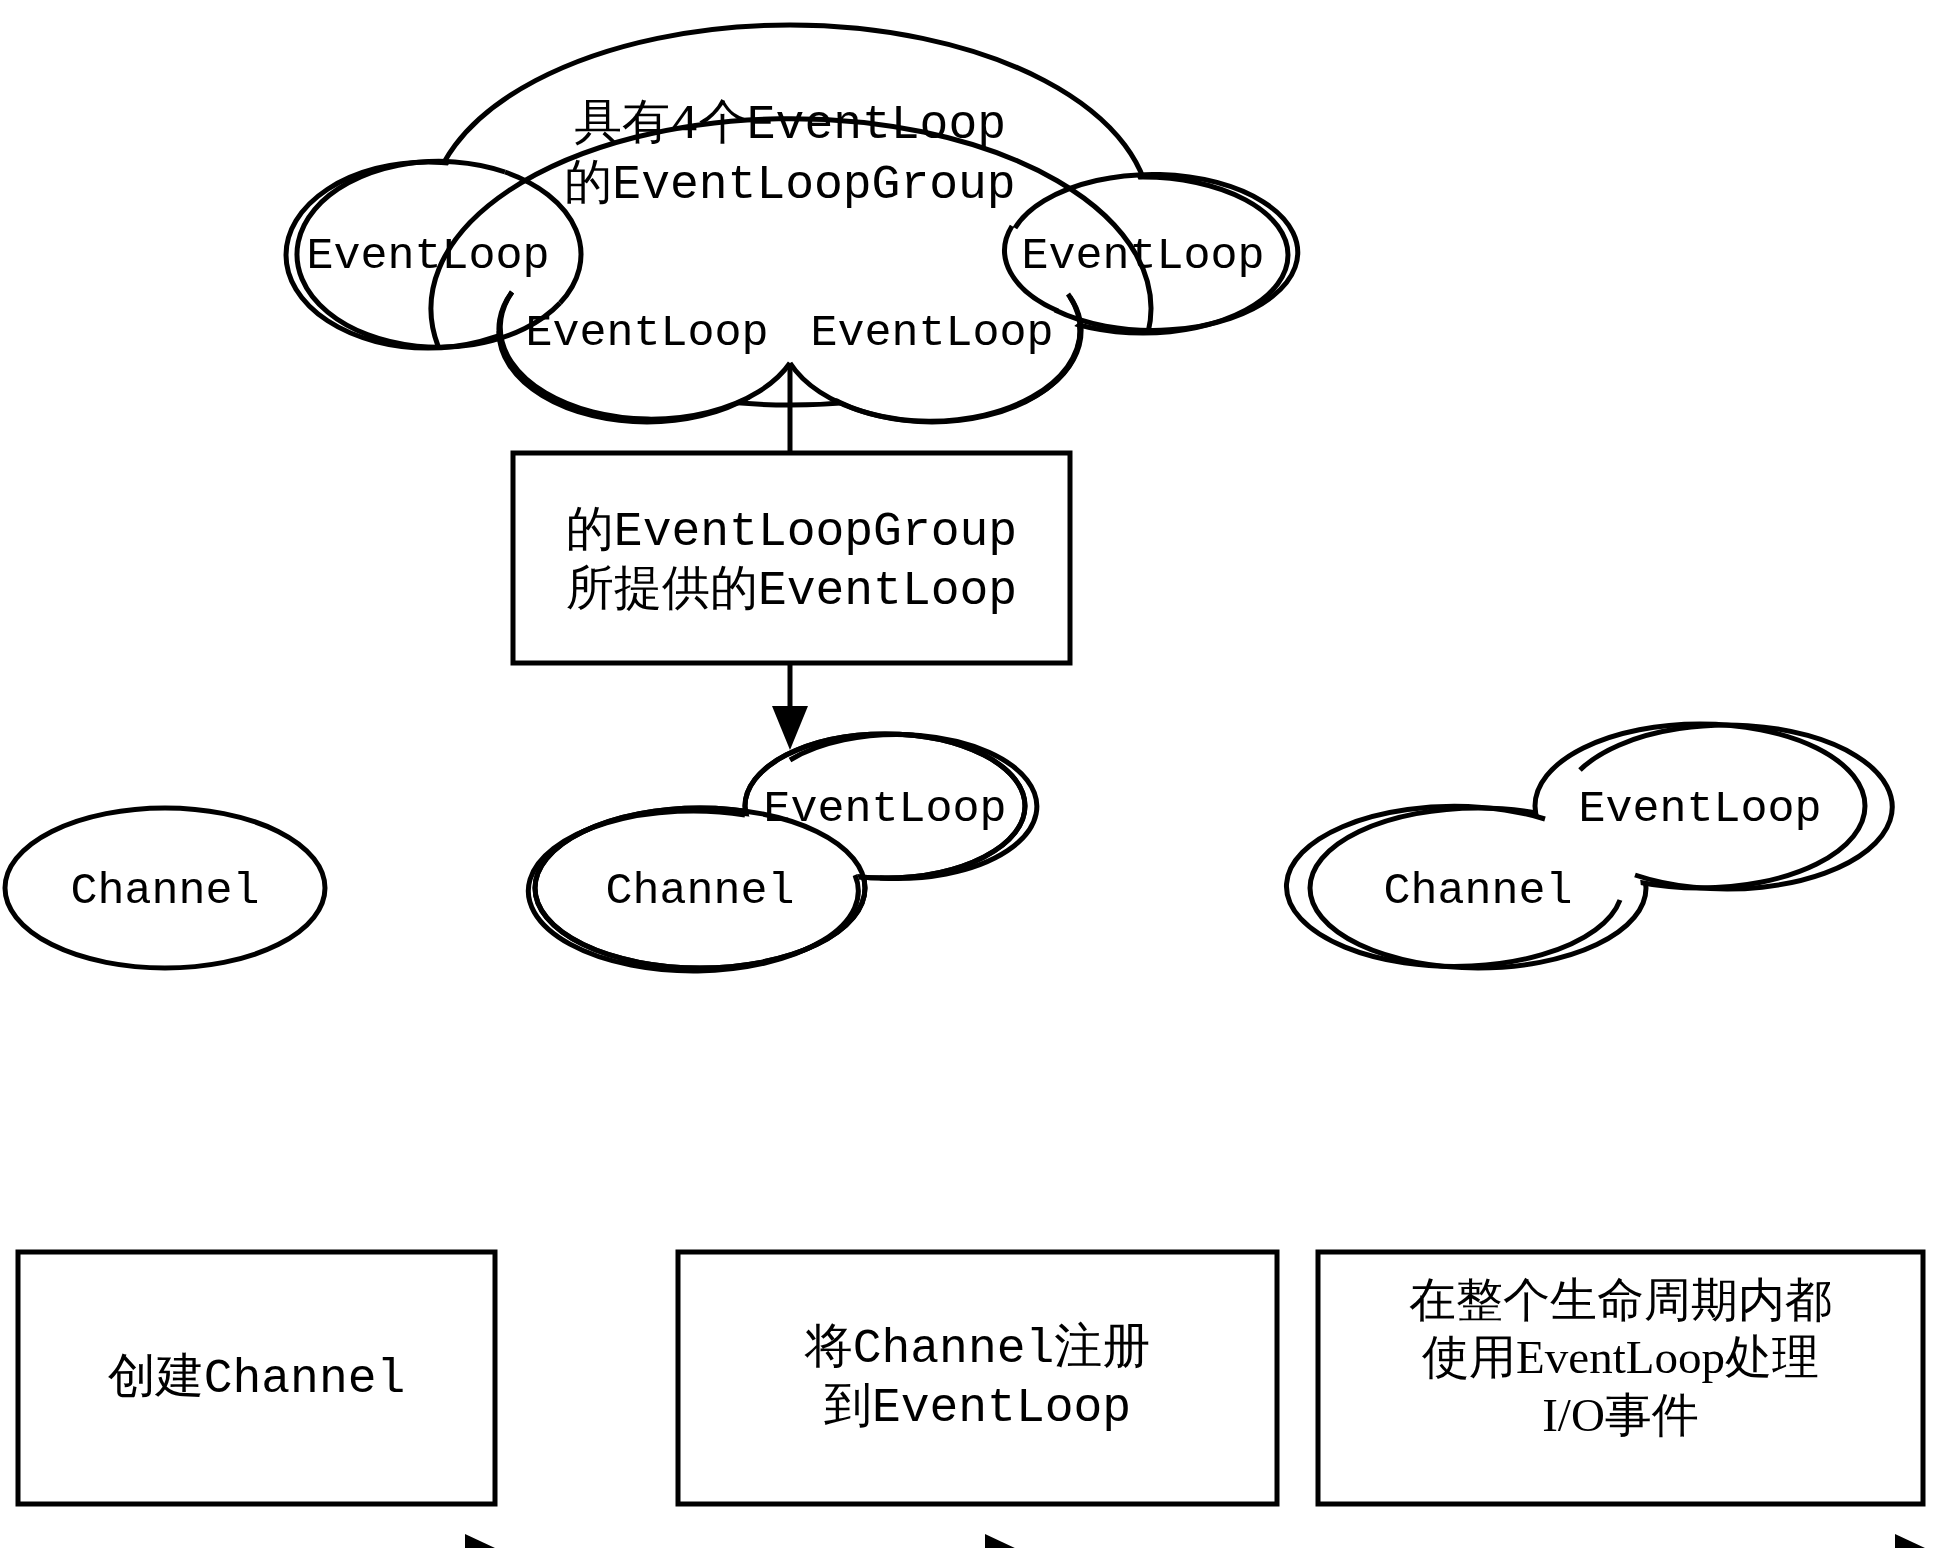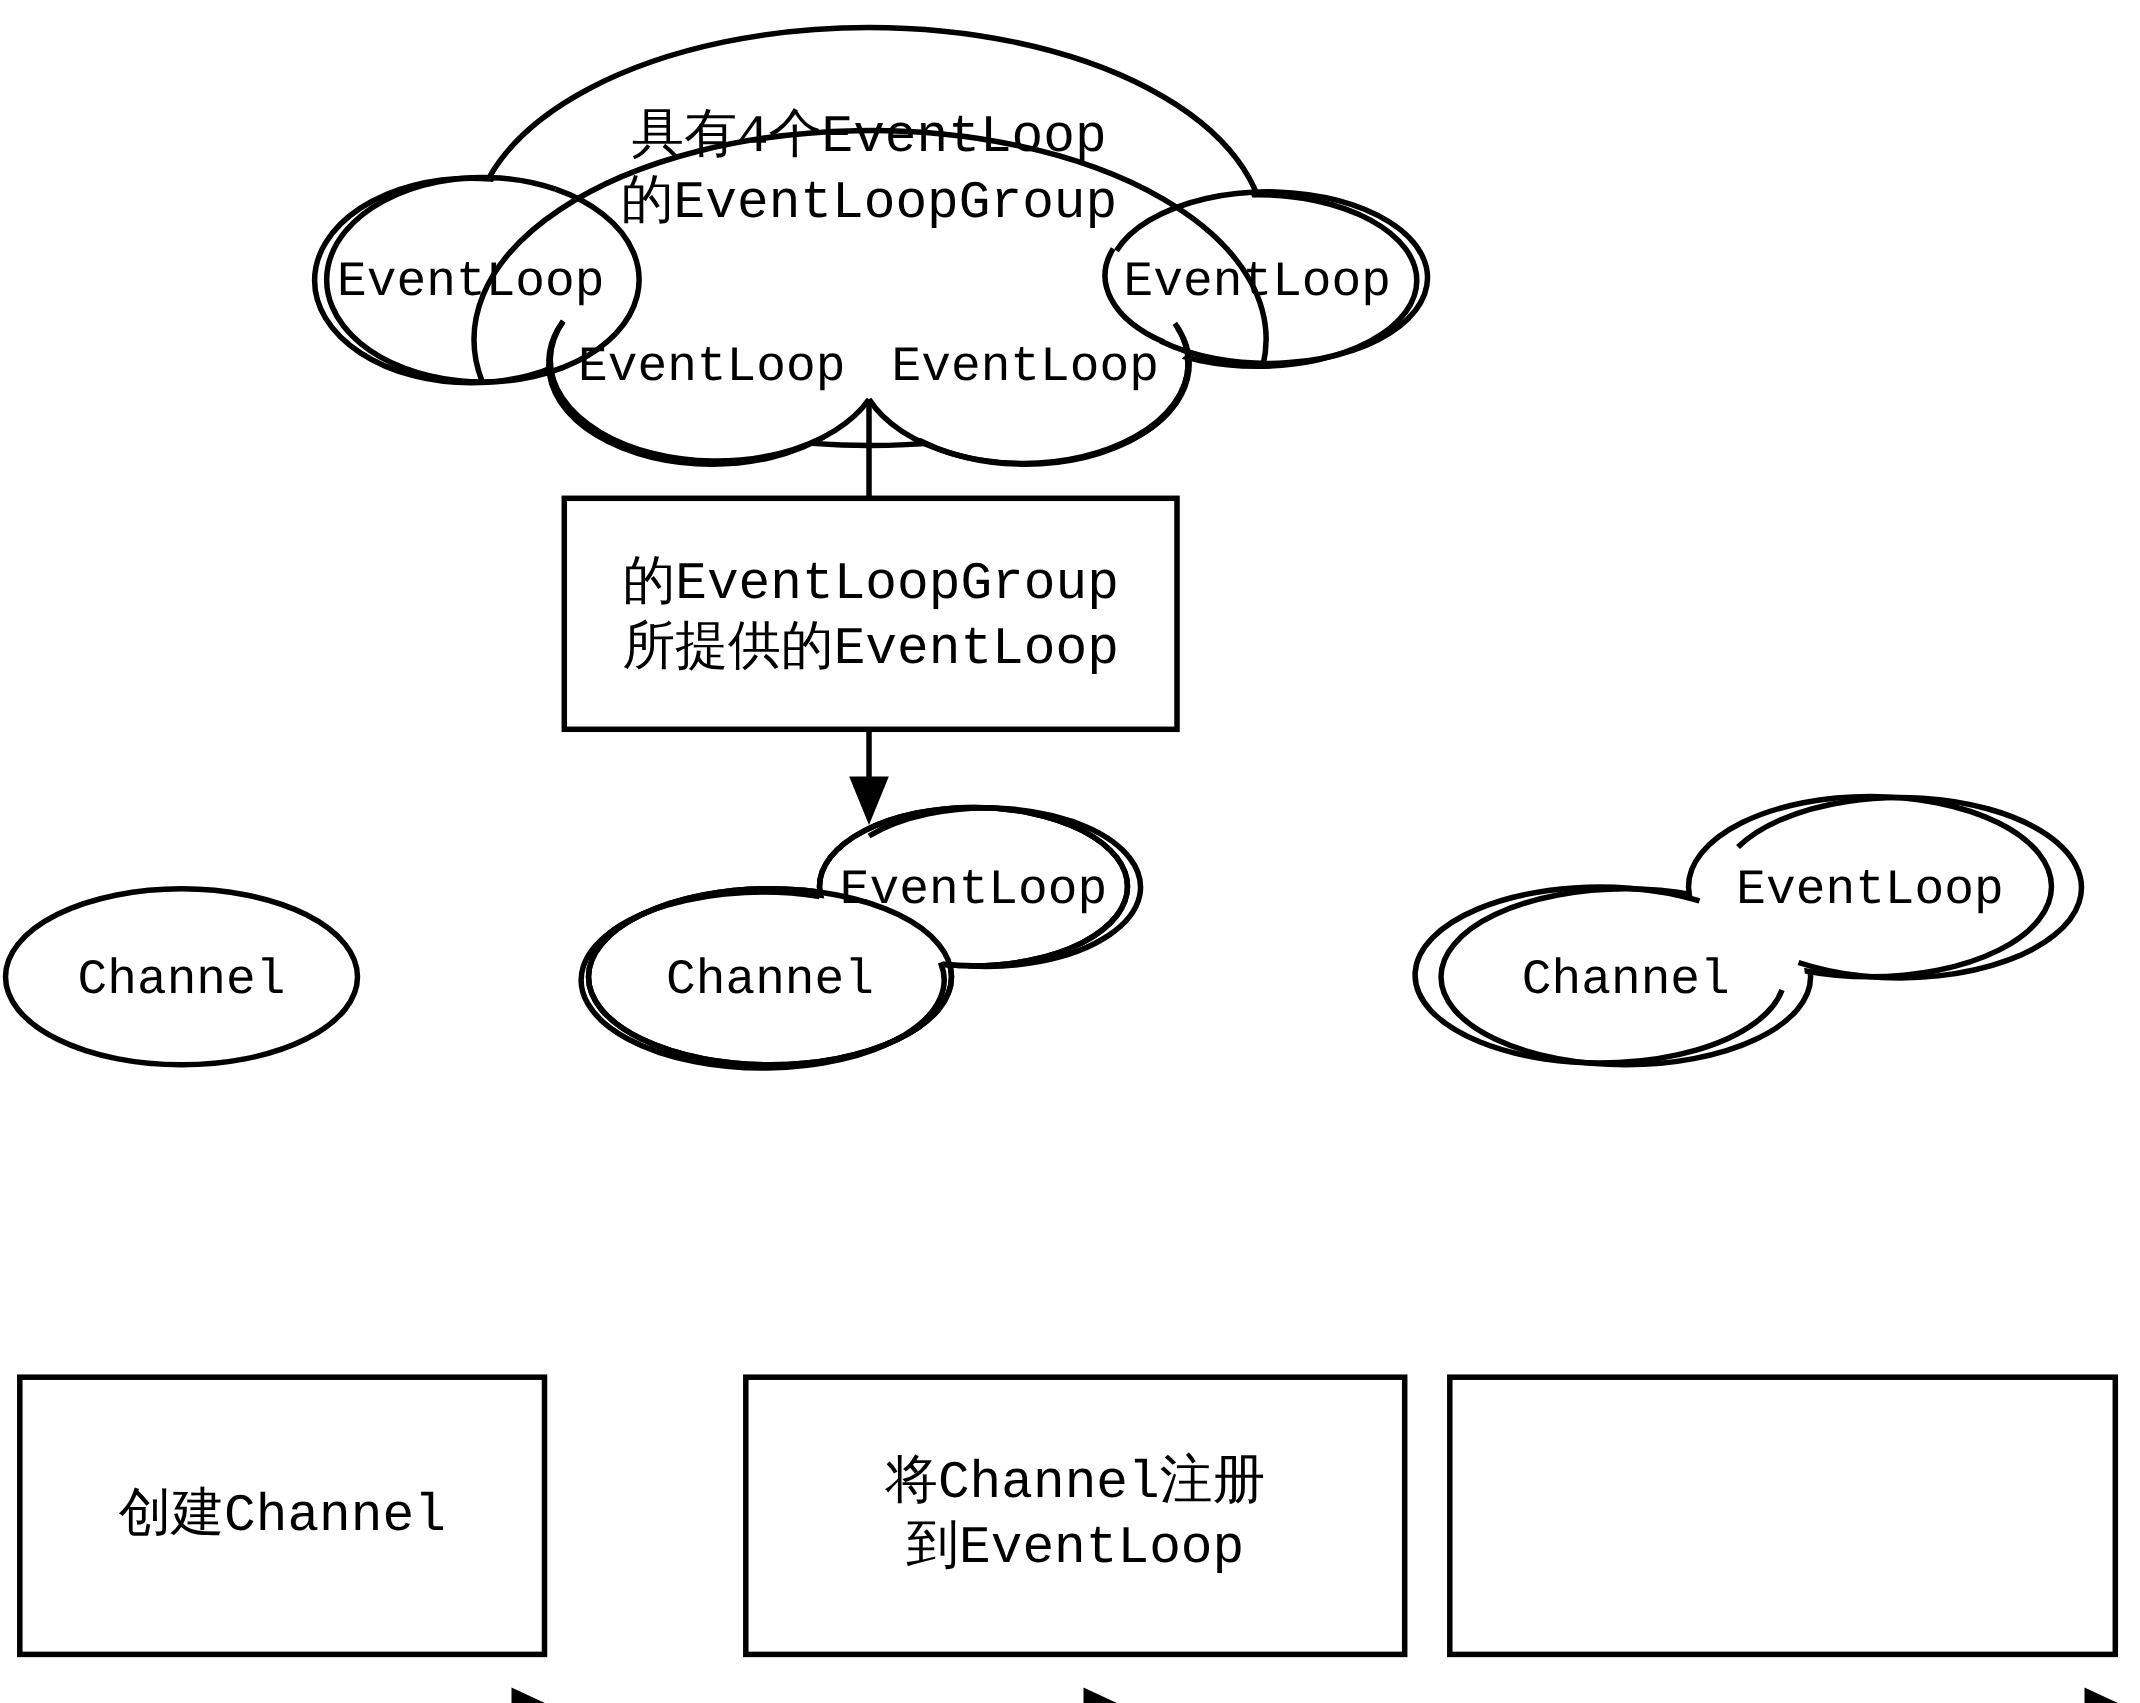--- a/index.html
+++ b/index.html
@@ -182,14 +182,17 @@
   <div class="lbl lbl-ellipse" style="left:735px; top:763px; width:300px;">EventLoop</div>
 
   <div class="lbl lbl-ellipse" style="left:1328px; top:845px; width:300px;">Channel</div>
   <div class="lbl lbl-ellipse" style="left:1550px; top:763px; width:300px;">EventLoop</div>
 
   <div class="lbl lbl-box" style="left:688px; top:1300px; width:579px;">将Channel注册
 到EventLoop</div>
 
   <div class="lbl lbl-box" style="left:28px; top:1330px; width:457px;">创建Channel</div>
 
+  <div class="lbl lbl-box lbl-serif" style="left:1328px; top:1252px; width:585px; font-size:47px;">在整个生命周期内都
+使用EventLoop处理
+I/O事件</div>
 
 </div>
 
 </body></html>

